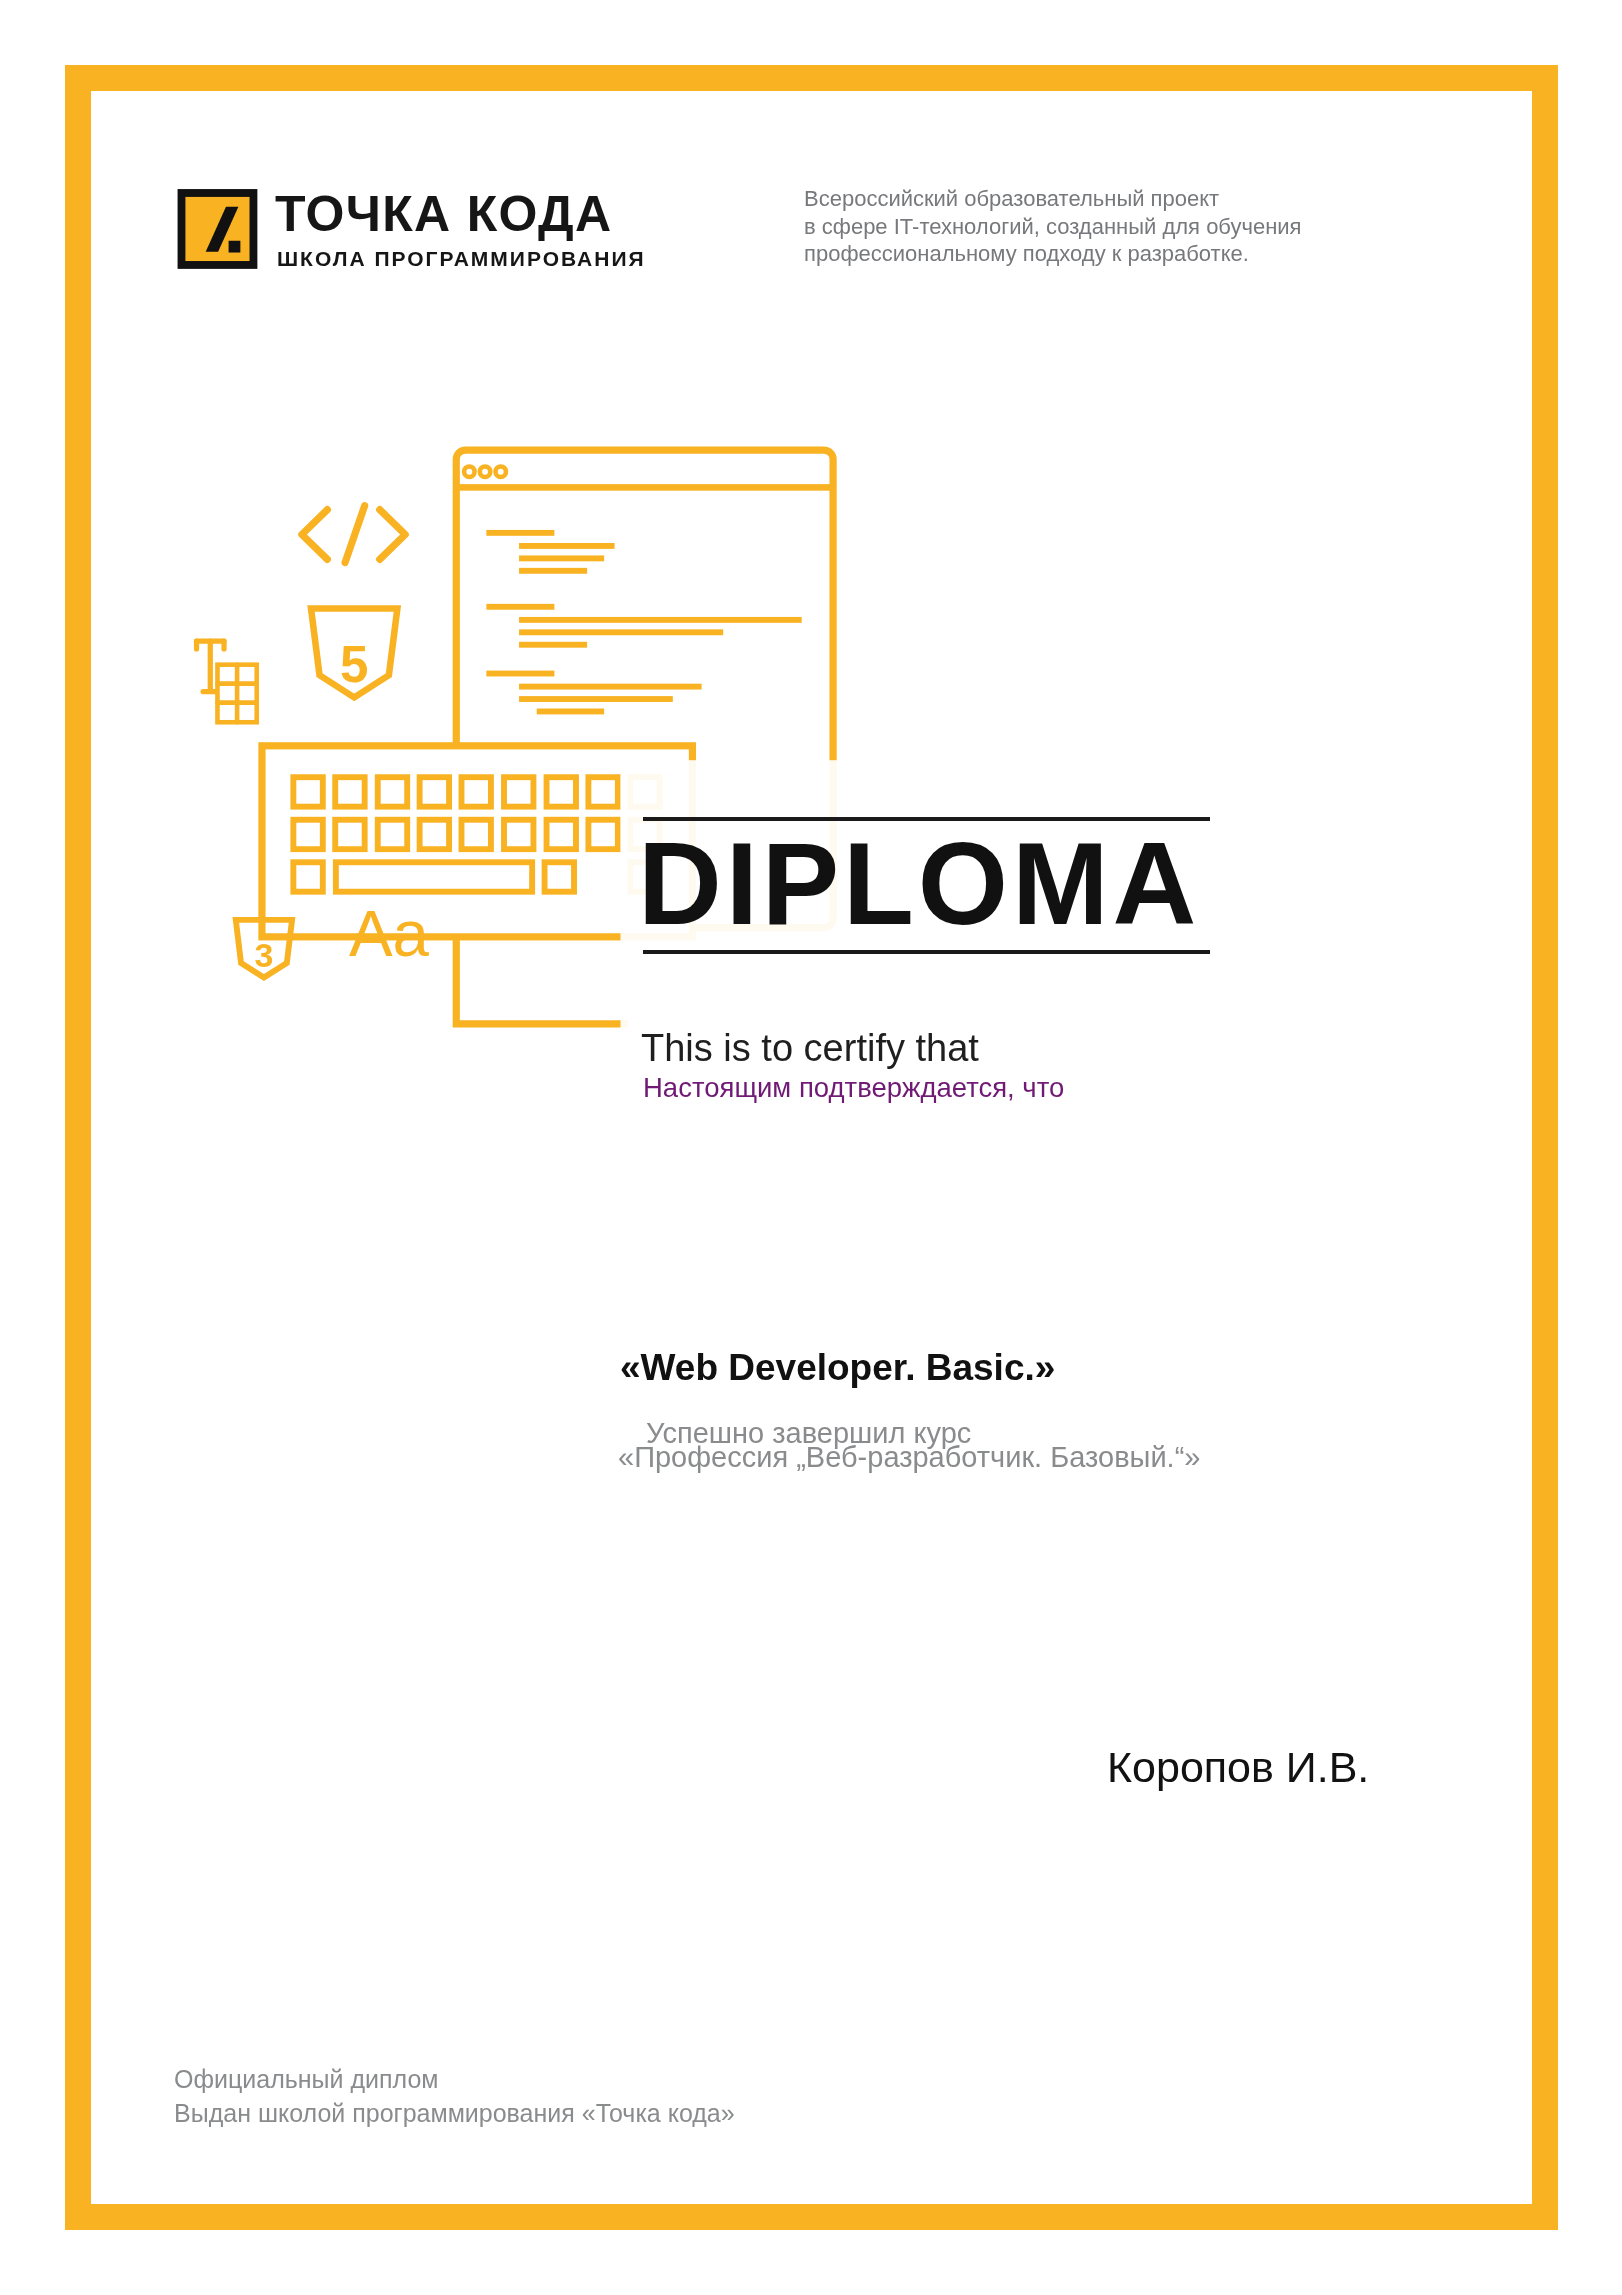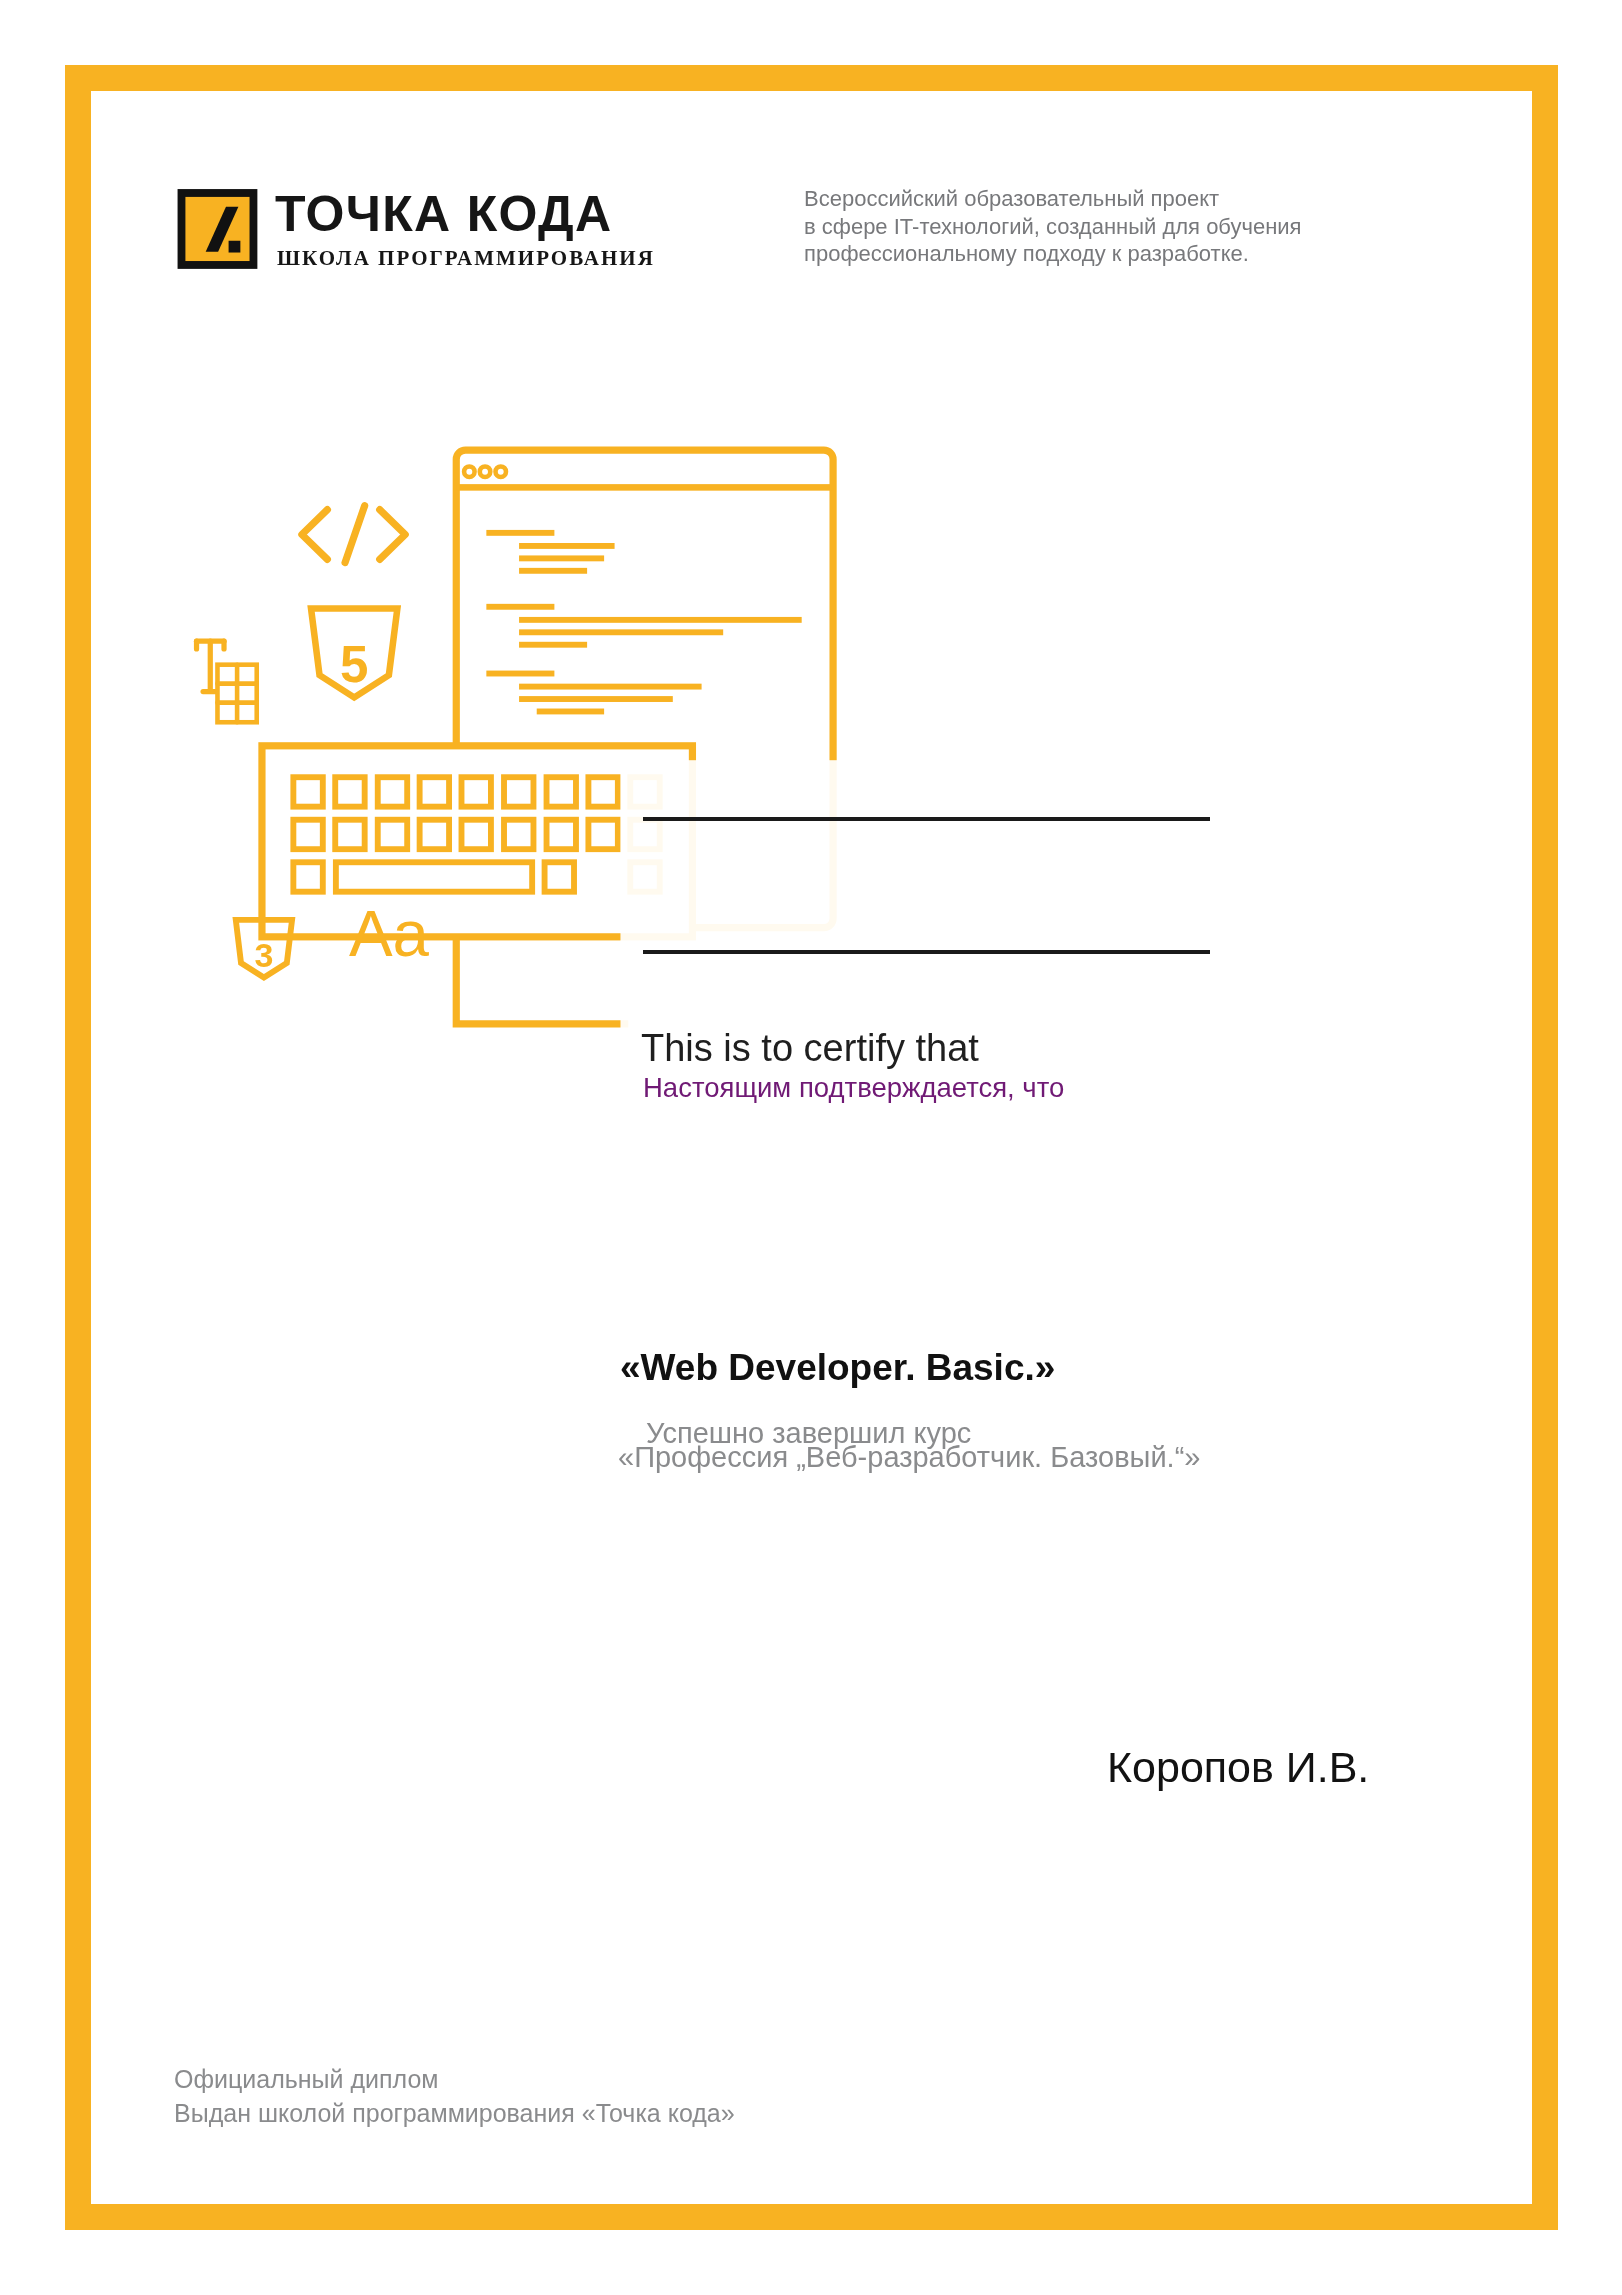--- a/index.html
+++ b/index.html
@@ -10,21 +10,21 @@
     font-family:"Liberation Sans", sans-serif;
     overflow:hidden;
   }
   .frame{
     position:absolute;
     left:65px;top:65px;right:65px;bottom:65px;
     border:26px solid #F8B222;
   }
   .abs{position:absolute;line-height:1;white-space:nowrap;}
   .logo-title{left:275px;top:189px;font-size:50px;font-weight:bold;color:#161616;letter-spacing:1.3px;}
-  .logo-sub{left:277px;top:248px;font-size:21px;font-weight:bold;color:#161616;letter-spacing:2px;font-family:Liberation Serif, serif;}
+  .logo-sub{left:277px;top:248px;font-size:21px;font-weight:bold;color:#161616;letter-spacing:2px;}
   .header-desc{left:804px;top:185px;font-size:22px;line-height:27.5px;color:#77787B;font-weight:normal;}
   .rule{position:absolute;left:643px;width:567px;height:3.9px;background:#1A1A1A;}
   .rule-top{top:817px;}
   .rule-bottom{top:950px;}
   .diploma-title{left:638px;top:826px;font-size:116px;font-weight:bold;color:#111111;letter-spacing:3.9px;}
   .certify-en{left:641px;top:1029px;font-size:38px;color:#1F1F1F;}
   .certify-ru{left:643px;top:1074px;font-size:27.5px;color:#701a75;}
   .completed-en{left:633px;top:1313px;font-size:35px;color:#1F1F1F;}
   .course-title{left:620px;top:1349px;font-size:37px;font-weight:bold;color:#111111;}
   .completed-ru{left:646px;top:1404px;font-size:29px;color:#8A8B8D;margin-top:15px;}
@@ -146,20 +146,21 @@
   <div class="abs logo-title">ТОЧКА КОДА</div>
   <div class="abs logo-sub">ШКОЛА ПРОГРАММИРОВАНИЯ</div>
 
   <div class="abs header-desc">
     <div>Всероссийский образовательный проект</div>
     <div>в сфере IT-технологий, созданный для обучения</div>
     <div>профессиональному подходу к разработке.</div>
   </div>
 
   <div class="rule rule-top"></div>
+  <div class="abs diploma-title">DIPLOMA</div>
   <div class="rule rule-bottom"></div>
 
   <div class="abs certify-en">This is to certify that</div>
   <div class="abs certify-ru">Настоящим подтверждается, что</div>
 
   <div class="abs course-title">«Web Developer. Basic.»</div>
   <div class="abs completed-ru">Успешно завершил курс</div>
   <div class="abs course-ru">«Профессия „Веб-разработчик. Базовый.“»</div>
 
   <div class="abs sig-name">Коропов И.В.</div>

